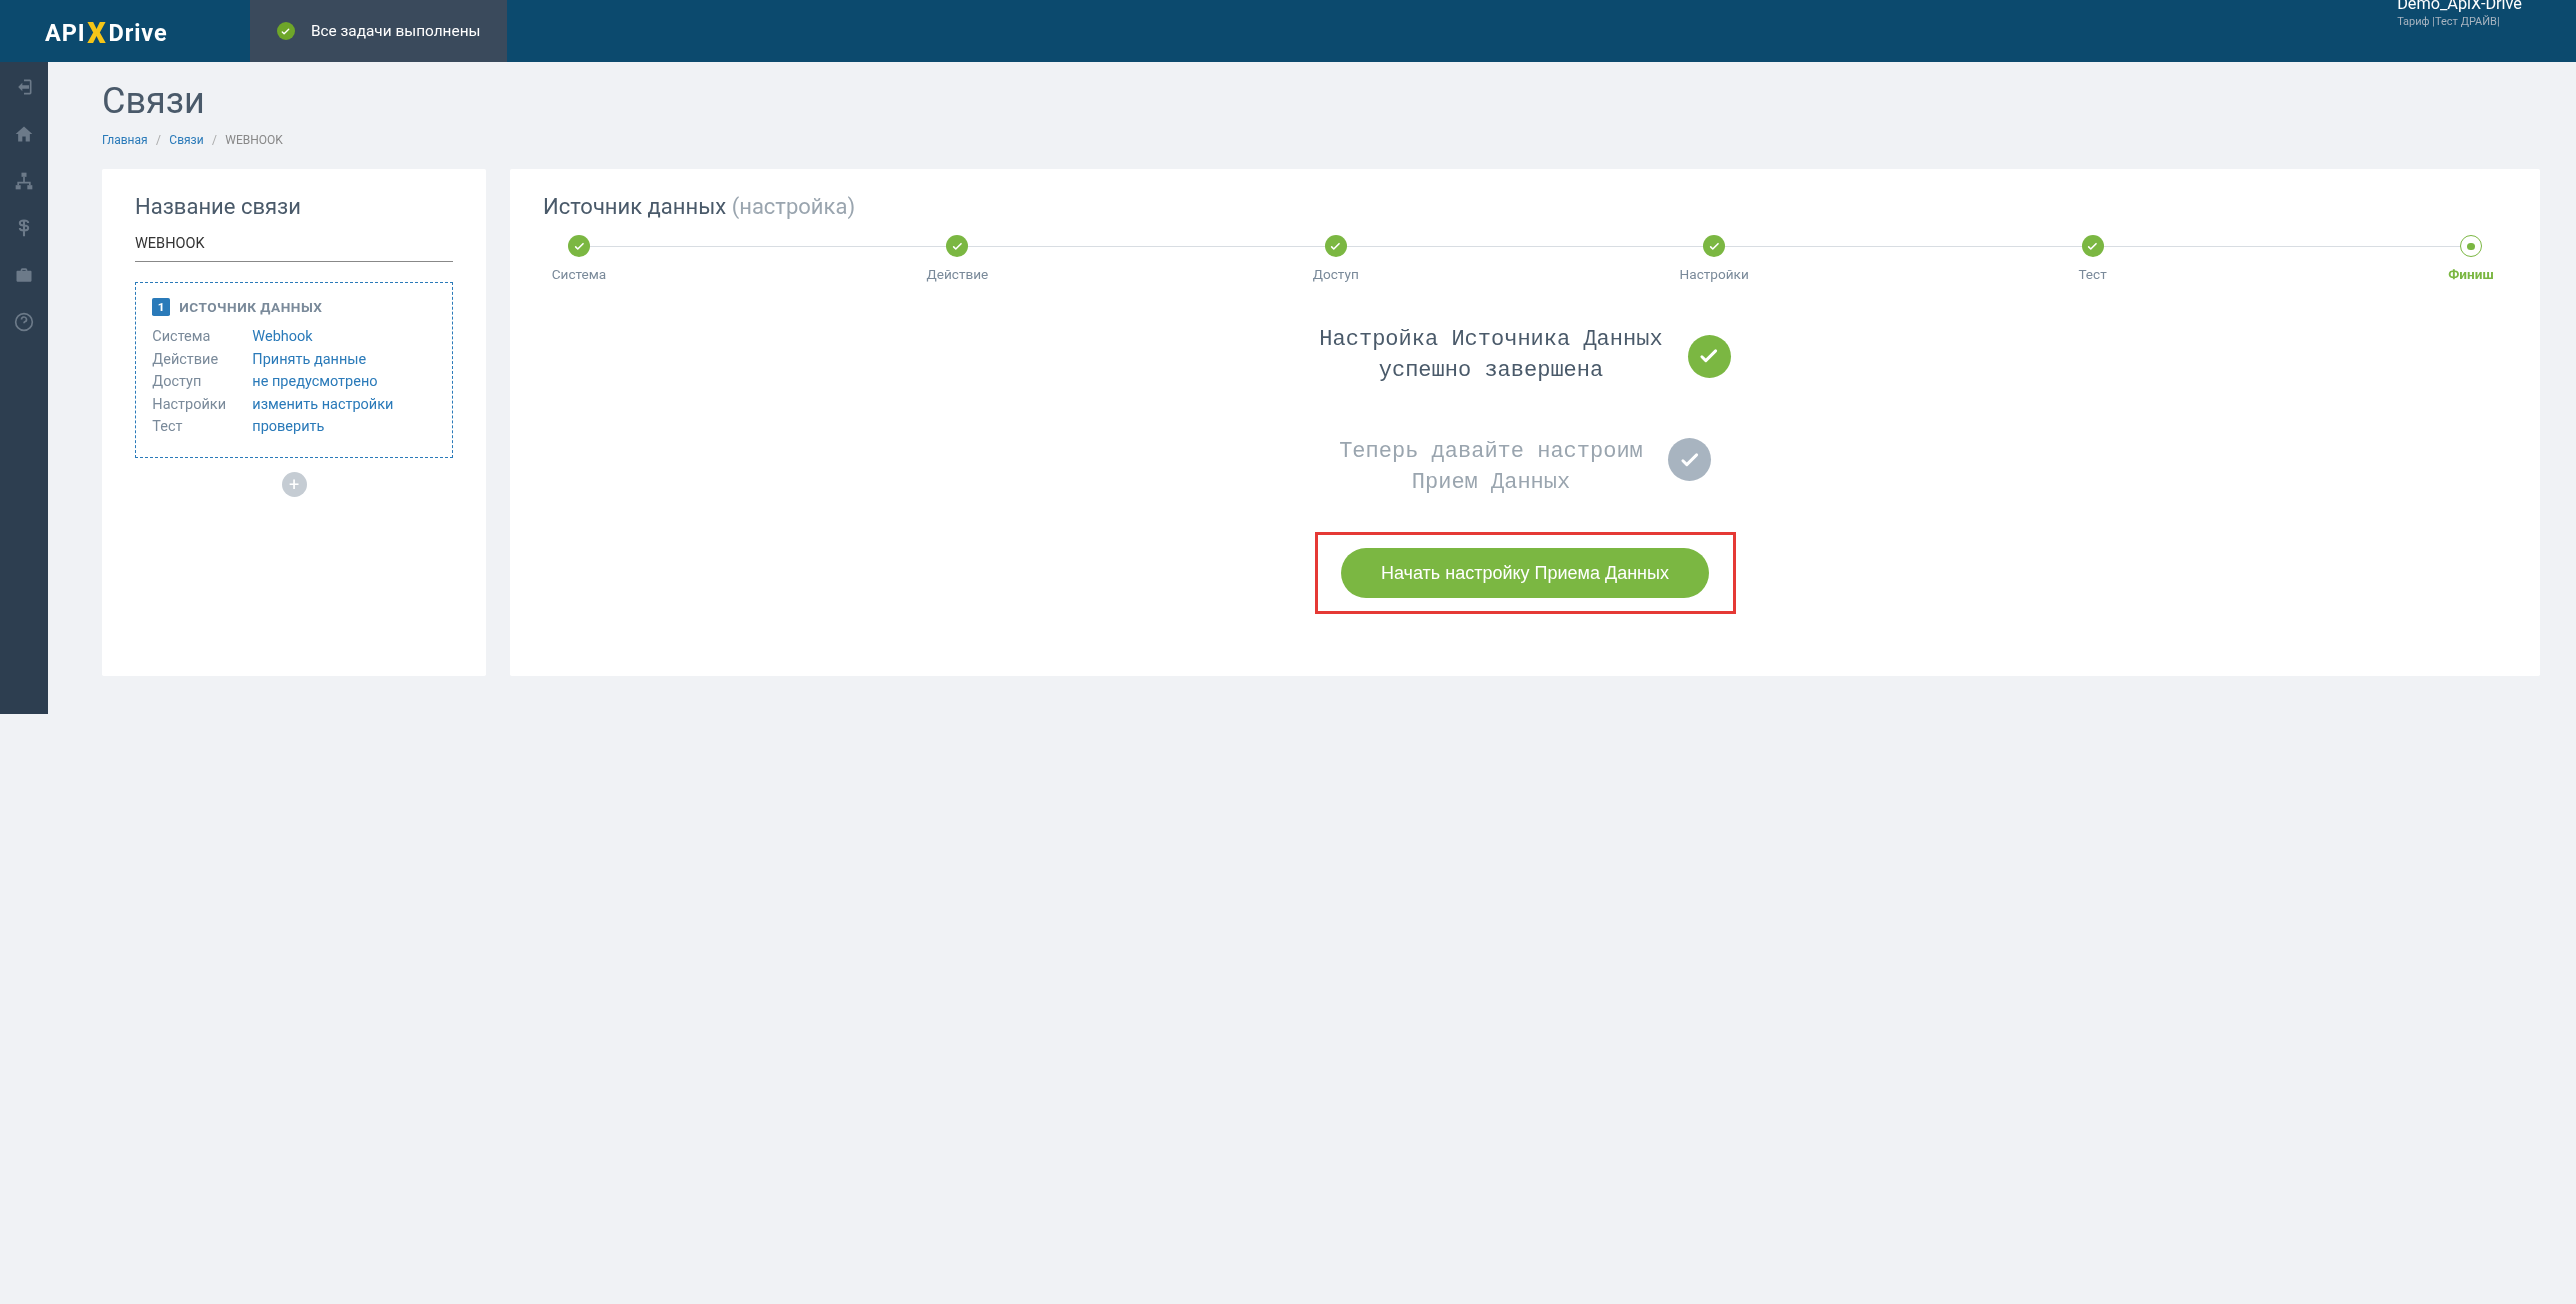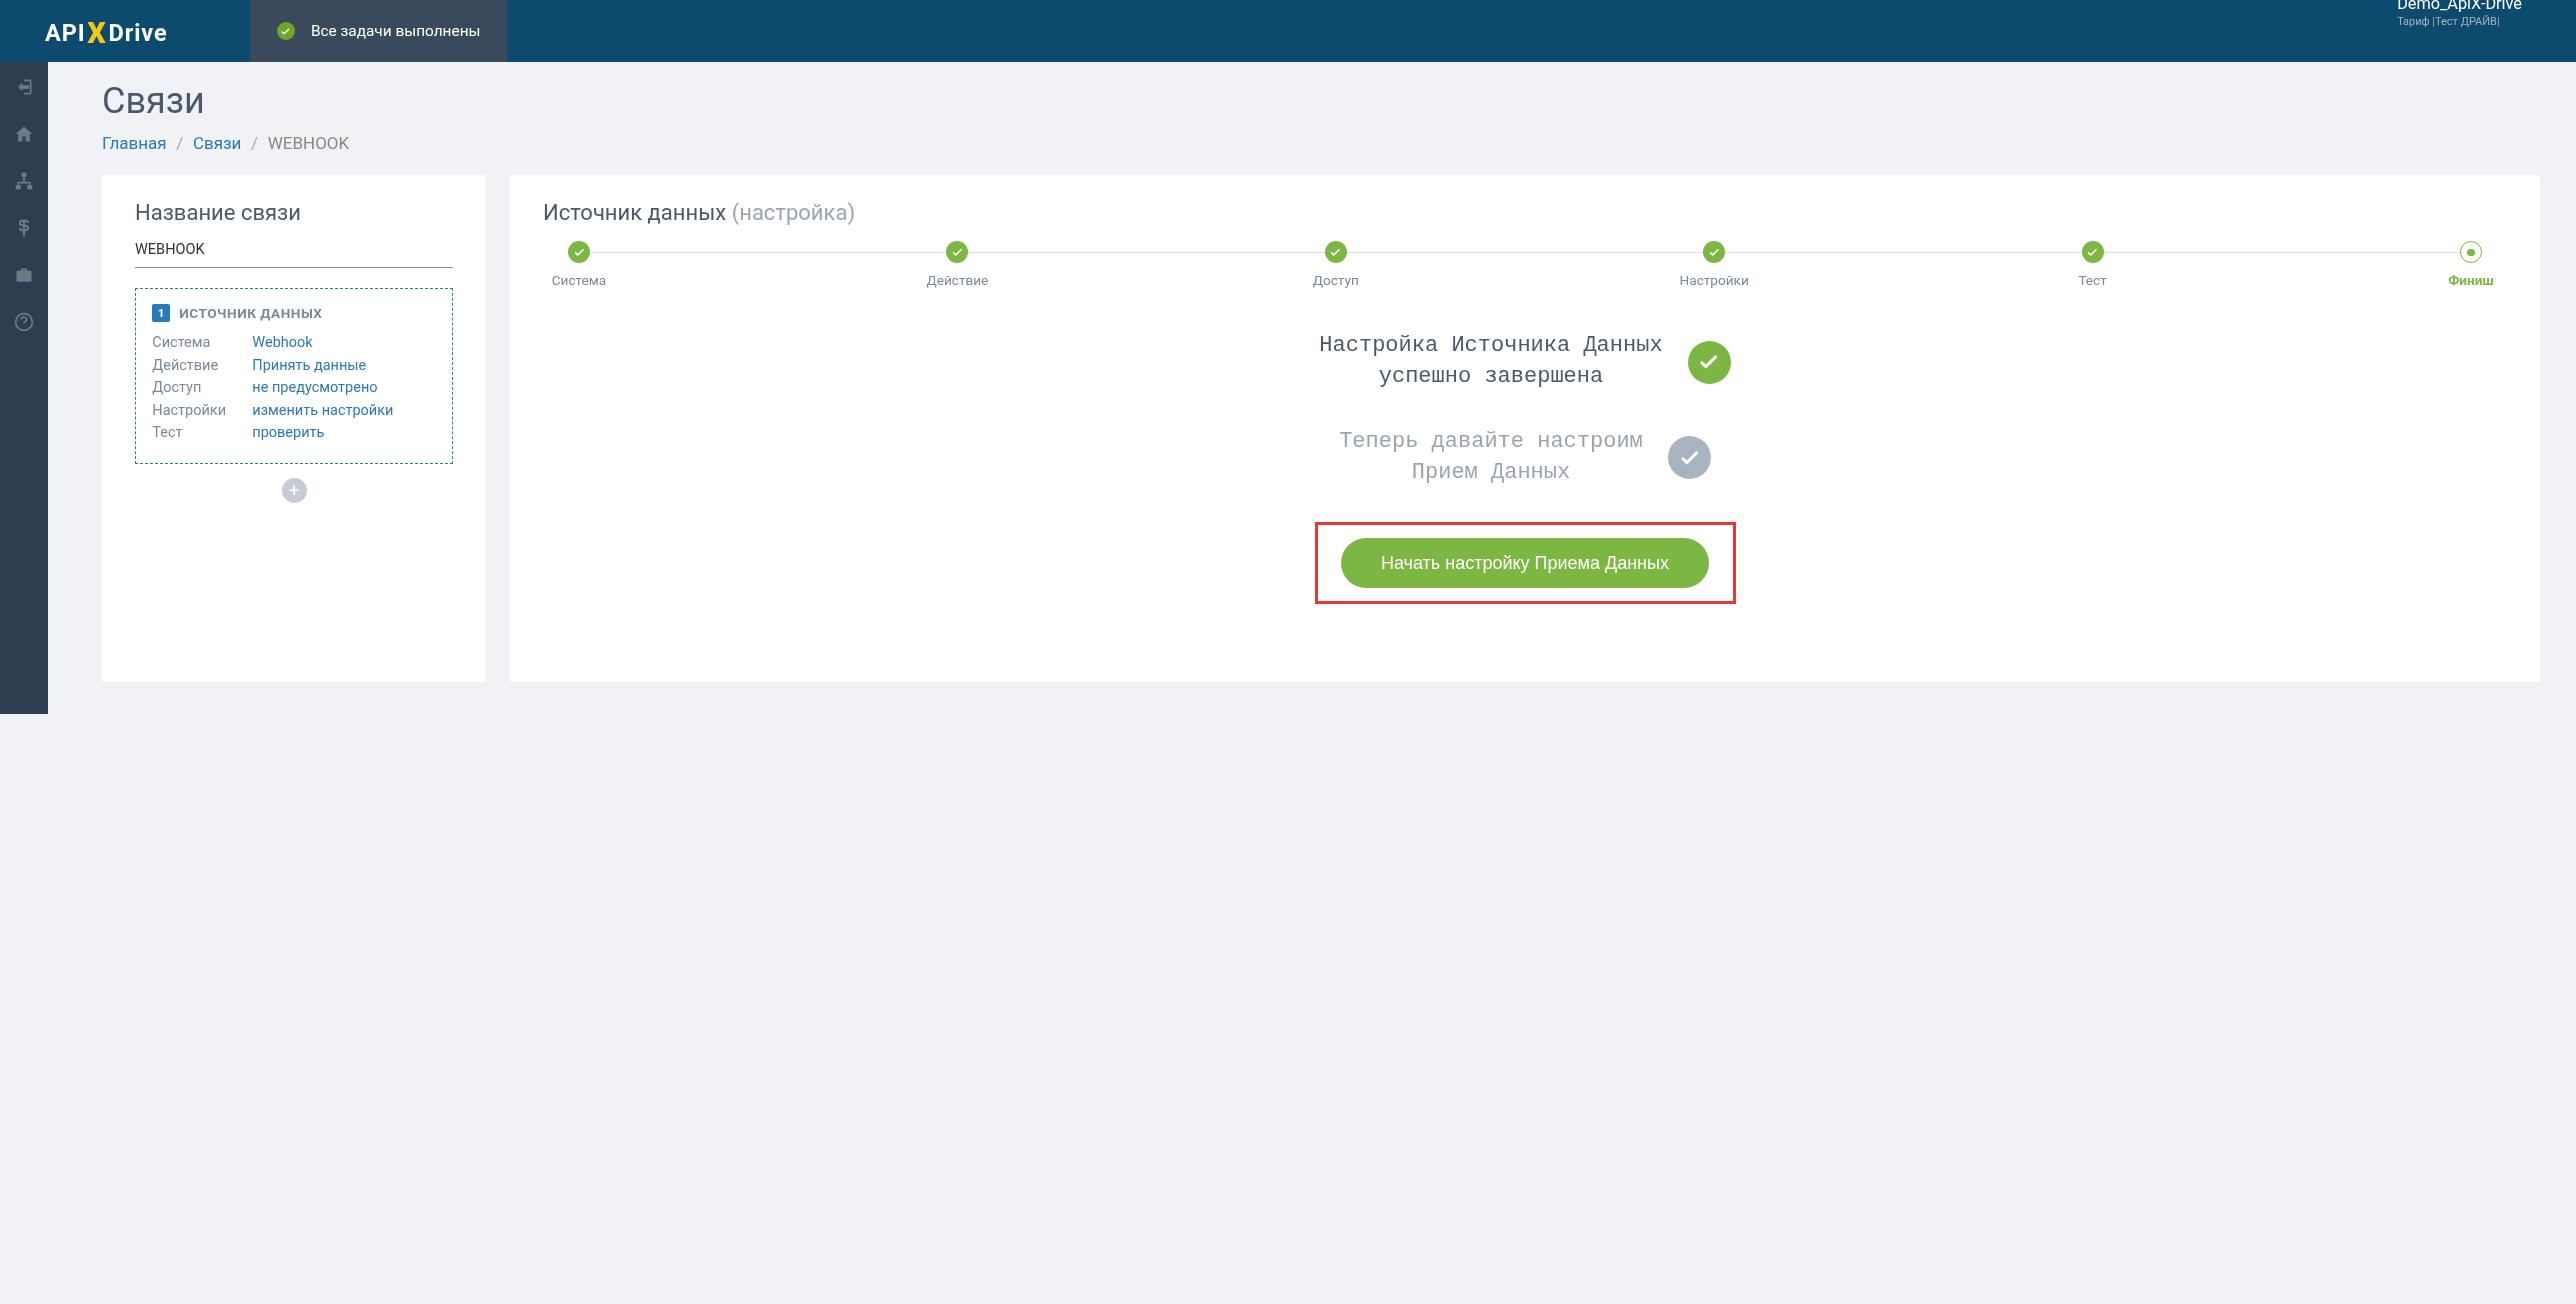--- a/index.html
+++ b/index.html
@@ -81,21 +81,21 @@
   padding: 18px 36px 27px 54px;
   background: #f0f2f5;
 }
 .page-title {
   font-size: 36px;
   font-weight: 400;
   color: #4a5a6a;
   margin-bottom: 11px;
 }
 .breadcrumb {
-  font-size: 17px;
+  font-size: 12px;
   color: #888;
   margin-bottom: 22px;
 }
 .breadcrumb a { color: #2a7ab9; text-decoration: none; }
 .breadcrumb .sep { margin: 0 5.4px; color: #aaa; }
 .breadcrumb .current { color: #888; }
 .panels { display: flex; gap: 24px; }
 .panel {
   background: #fff;
   border-radius: 1.8px;
@@ -202,21 +202,21 @@
   gap: 25px;
   margin-bottom: 34px;
 }
 .status-text {
   font-size: 22px;
   color: #4a5a6a;
   text-align: center;
   line-height: 1.4;
   font-family: Liberation Mono, monospace;
 }
-.status-text.muted { color: #9aa5af; }
+.status-text.muted { color: #9aa5af; margin-top: 16px; }
 .big-check {
   width: 43px; height: 43px; border-radius: 50%;
   display: flex; align-items: center; justify-content: center;
   color: #fff; font-size: 22px; font-weight: bold;
   flex-shrink: 0;
 }
 .big-check.green { background: #7bb742; }
 .big-check.gray { background: #a8b4c0; }
 .cta-wrap {
   display: flex; justify-content: center;

